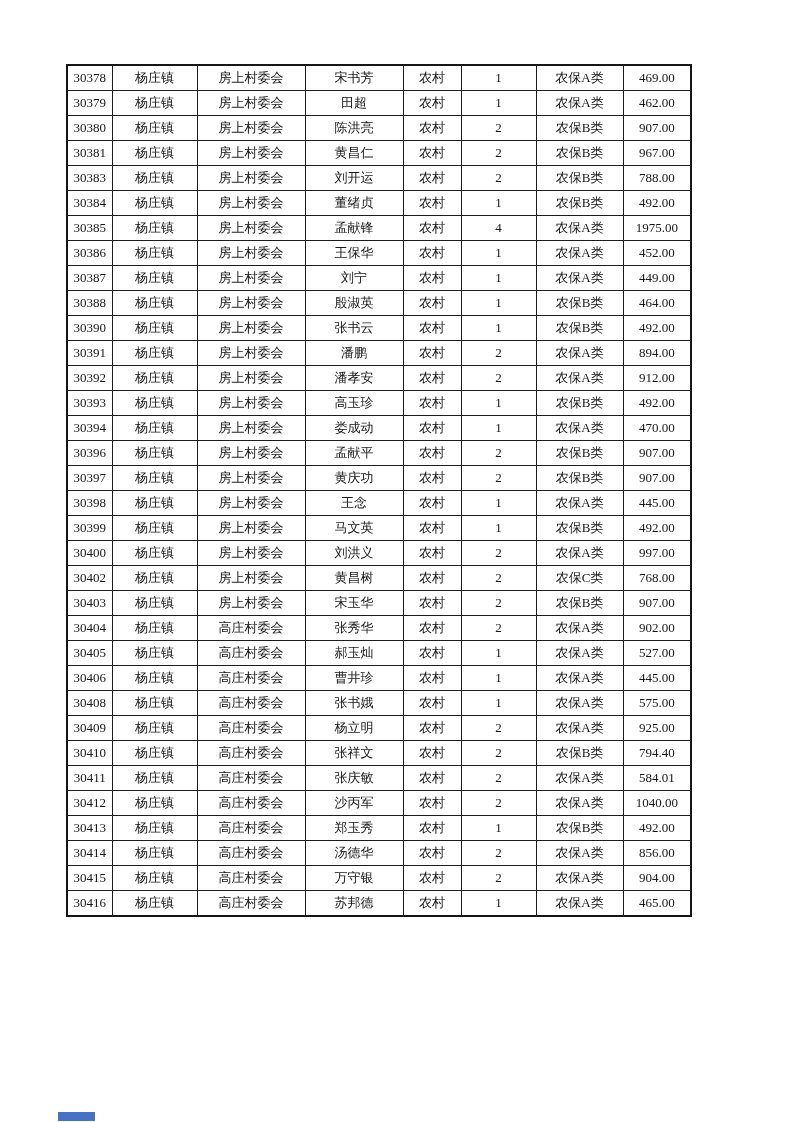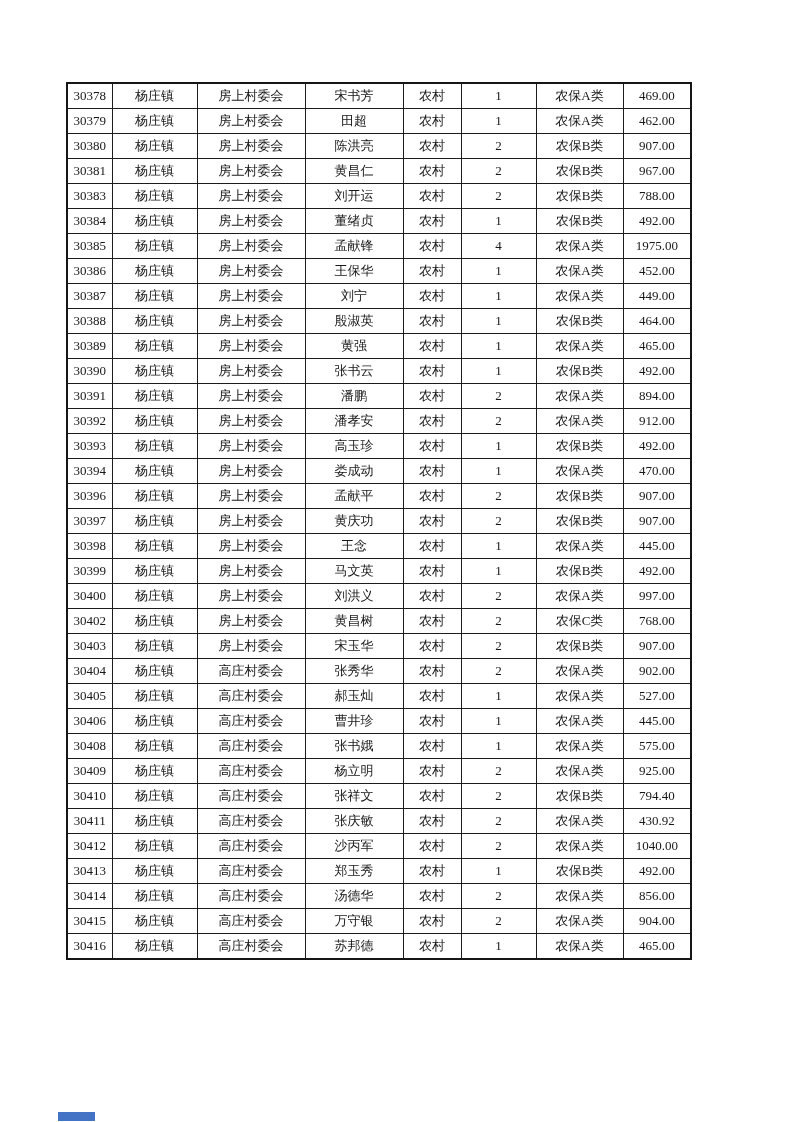--- a/index.html
+++ b/index.html
@@ -11,21 +11,21 @@
     position: relative;
     width: 793px;
     height: 1122px;
     background: #ffffff;
     overflow: hidden;
     font-family: "Liberation Serif", "DejaVu Serif", serif;
   }
   table.payment-table {
     position: absolute;
     left: 66px;
-    top: 82px;
+    top: 64px;
     width: 624px;
     border-collapse: collapse;
     table-layout: fixed;
     border: 2px solid #161616;
   }
   table.payment-table td {
     border: 1px solid #1c1c1c;
     height: 24px;
     padding: 0;
     text-align: center;
@@ -164,30 +164,20 @@
           <td>30388</td>
           <td>杨庄镇</td>
           <td>房上村委会</td>
           <td>殷淑英</td>
           <td>农村</td>
           <td>1</td>
           <td>农保B类</td>
           <td>464.00</td>
         </tr>
         <tr>
-          <td>30389</td>
-          <td>杨庄镇</td>
-          <td>房上村委会</td>
-          <td>黄强</td>
-          <td>农村</td>
-          <td>1</td>
-          <td>农保A类</td>
-          <td>465.00</td>
-        </tr>
-        <tr>
           <td>30390</td>
           <td>杨庄镇</td>
           <td>房上村委会</td>
           <td>张书云</td>
           <td>农村</td>
           <td>1</td>
           <td>农保B类</td>
           <td>492.00</td>
         </tr>
         <tr>
@@ -361,21 +351,21 @@
           <td>794.40</td>
         </tr>
         <tr>
           <td>30411</td>
           <td>杨庄镇</td>
           <td>高庄村委会</td>
           <td>张庆敏</td>
           <td>农村</td>
           <td>2</td>
           <td>农保A类</td>
-          <td>430.92</td>
+          <td>584.01</td>
         </tr>
         <tr>
           <td>30412</td>
           <td>杨庄镇</td>
           <td>高庄村委会</td>
           <td>沙丙军</td>
           <td>农村</td>
           <td>2</td>
           <td>农保A类</td>
           <td>1040.00</td>

